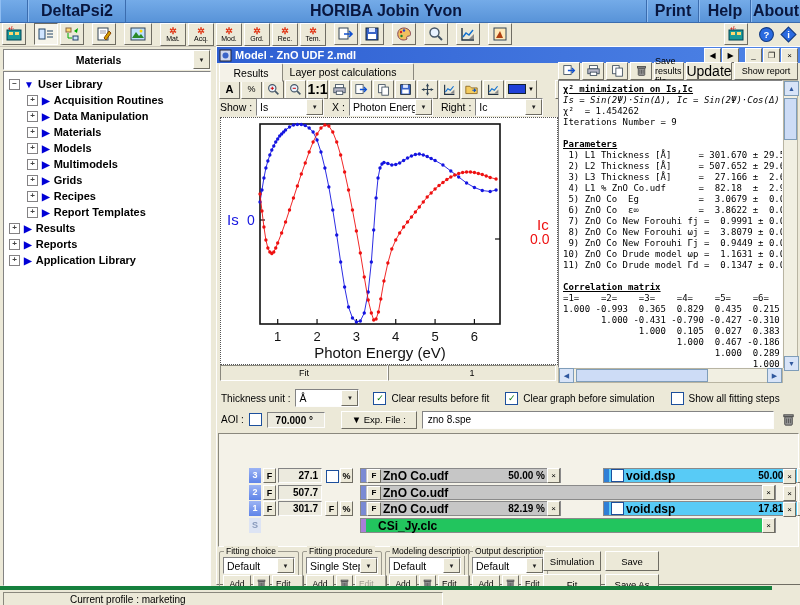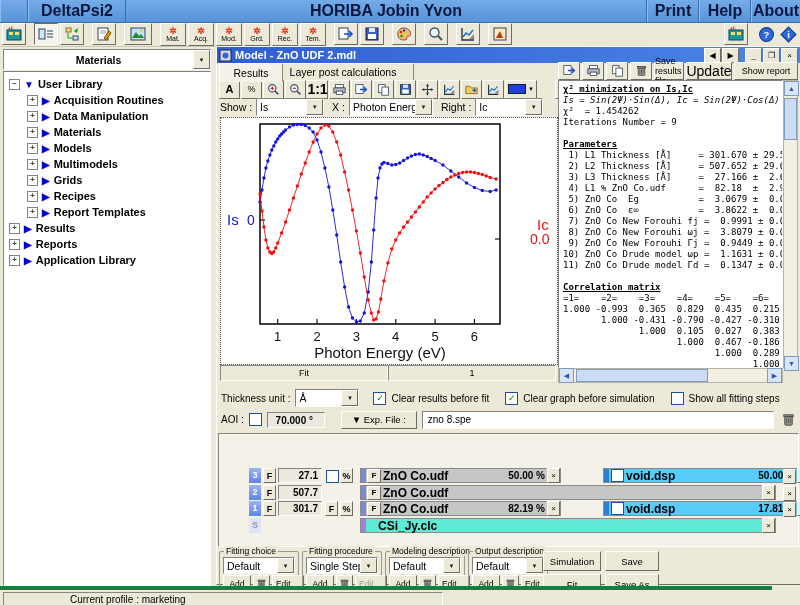--- a/index.html
+++ b/index.html
@@ -60,21 +60,21 @@
   .fbox{position:absolute;width:13px;height:15px;box-sizing:border-box;font-size:9px;font-weight:bold;display:flex;align-items:center;justify-content:center;}
   .vfield{position:absolute;height:15px;background:#eceade;border:1px solid;border-color:#838383 #fdfdfd #fdfdfd #838383;box-sizing:border-box;font-size:10px;font-weight:bold;text-align:right;padding:1px 3px 0 0;}
   .matbar{position:absolute;height:15px;display:flex;align-items:center;border:1px solid #8a8a8a;box-sizing:border-box;}
   .matbar .strip{width:5px;align-self:stretch;flex:none;}
   .matbar .mf{width:12px;height:12px;background:#ece9d8;border:1px solid;border-color:#fff #6f6d63 #6f6d63 #fff;font-size:8px;font-weight:bold;display:flex;align-items:center;justify-content:center;margin-left:1px;flex:none;}
   .matbar .nm{font-size:12px;font-weight:bold;margin-left:2px;flex:1;white-space:nowrap;overflow:hidden;}
   .matbar .pct{font-size:10px;font-weight:bold;margin-right:2px;white-space:nowrap;}
   .xbtn{width:11px;height:13px;background:#ece9d8;border:1px solid;border-color:#fff #6f6d63 #6f6d63 #fff;font-size:8px;display:flex;align-items:center;justify-content:center;flex:none;}
   .graybar{background:#c6c6c6;}
   .bluebar{background:#58cbf6;margin-left:35px;}
-  .purplebar{background:#5eead4;}
+  .purplebar{background:#22c55e;}
   
   .grp{position:absolute;width:78px;height:41px;border:1px solid #9c9a8e;border-radius:2px;}
   .grp .legend{position:absolute;top:-6px;left:4px;background:#ece9d8;font-size:8.5px;padding:0 2px;white-space:nowrap;}
   .grp .combo{position:absolute;left:3px;top:5px;width:70px;height:15px;font-size:9px;}
   .grp .brow{position:absolute;left:3px;top:23px;display:flex;gap:2px;}
   .sbtn{height:15px;background:#ece9d8;border:1px solid;border-color:#fff #6f6d63 #6f6d63 #fff;font-size:8.5px;display:flex;align-items:center;justify-content:center;}
   .actbtn{position:absolute;background:#ece9d8;border:1px solid;border-color:#fff #6f6d63 #6f6d63 #fff;font-size:9.5px;display:flex;align-items:center;justify-content:center;}
   
   .statusbar{left:0;top:586px;width:772px;height:17px;background:#ece9d8;border-top:4px solid #15803d;}
   .statuscell{position:absolute;left:3px;top:2px;width:372px;height:13px;border:1px solid;border-color:#8a887d #fff #fff #8a887d;font-size:10px;padding-left:66px;line-height:13px;}

